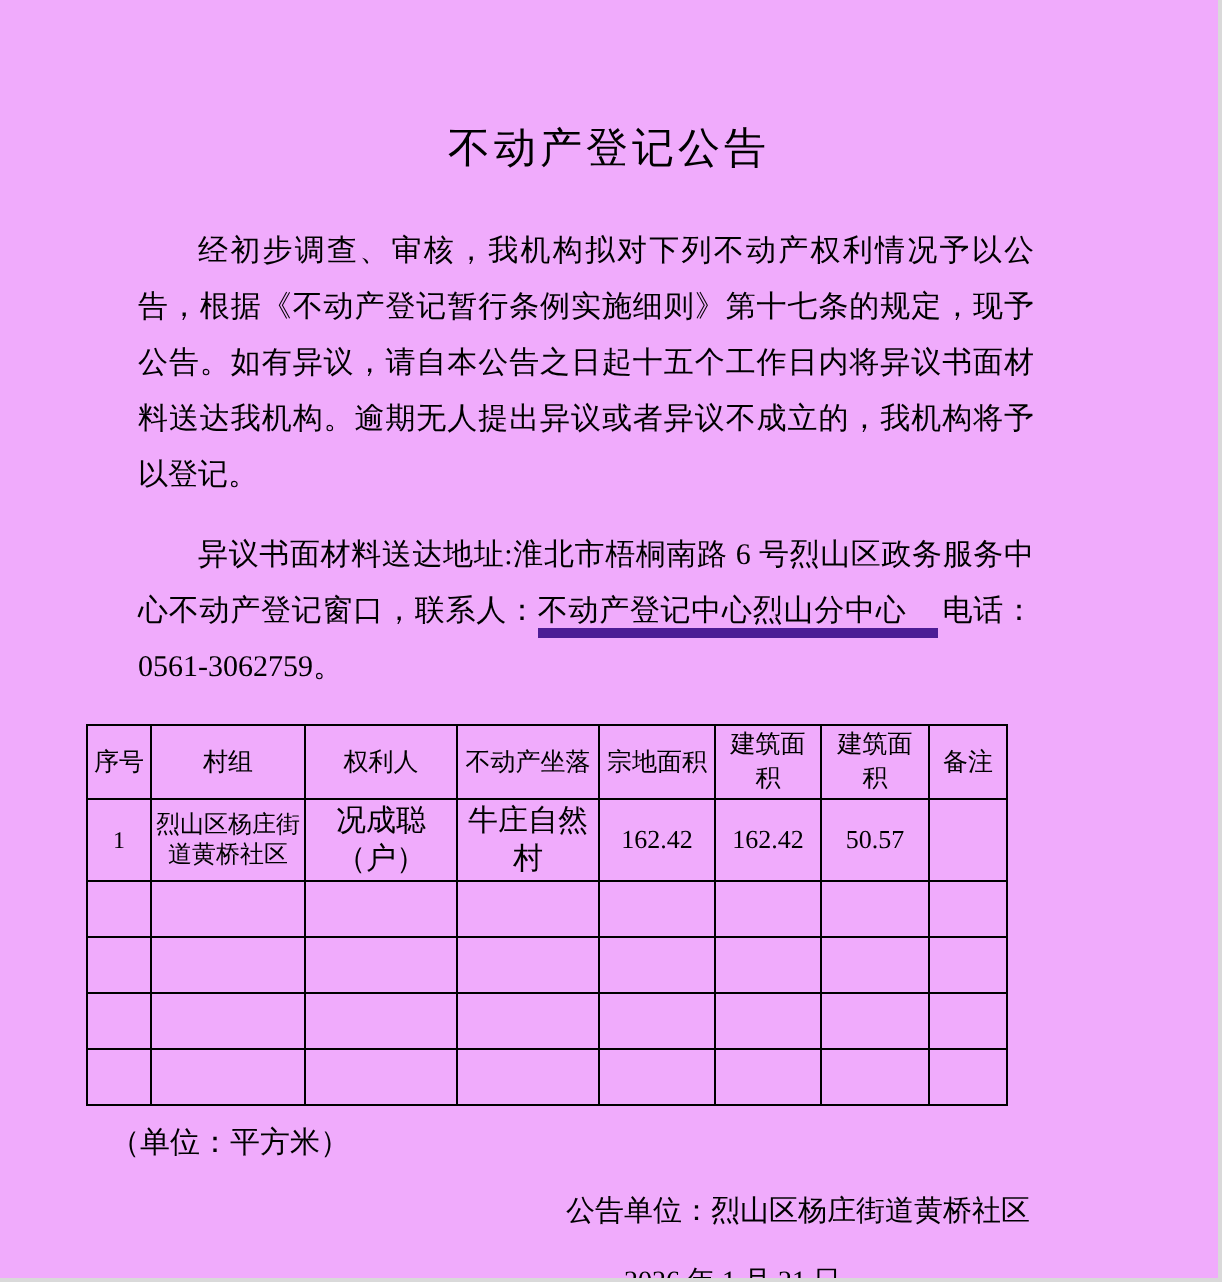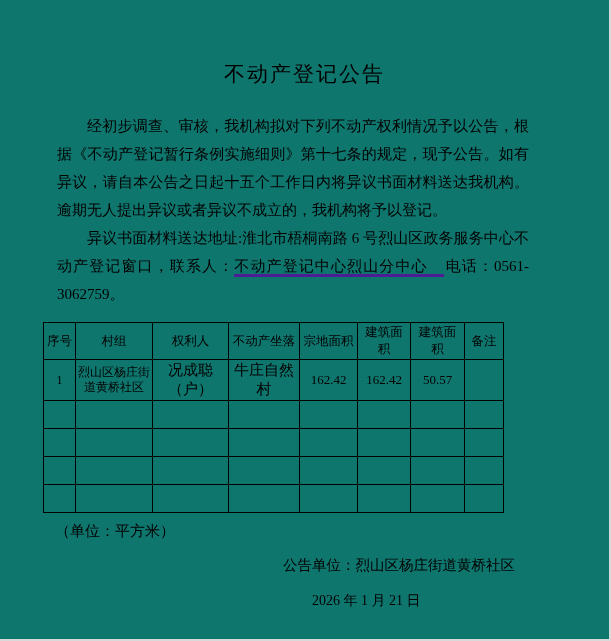--- a/index.html
+++ b/index.html
@@ -1,41 +1,41 @@
 <!DOCTYPE html>
 <html><head>
 <meta charset="utf-8">
 <style>
   html, body { margin: 0; padding: 0; background: #ffffff; }
   .page {
     width: 609px;
     height: 639px;
-    background: #0f766e;
+    background: #f0abfc;
     border-right: 2px solid #d9d9d9;
     border-bottom: 2px solid #d9d9d9;
     font-family: "Liberation Serif", "DejaVu Serif", serif;
     color: #000000;
     overflow: hidden;
   }
   .doc-title {
     margin: 60px 0 0 0;
     text-align: center;
     font-size: 21px;
     font-weight: normal;
     letter-spacing: 2px;
   }
   .body-text {
     margin: 24px 80px 0 57px;
     font-size: 15px;
     line-height: 28px;
     text-align: justify;
   }
-  .body-text p { margin: 0; text-indent: 2em; }
+  .body-text p { margin: 12px; text-indent: 2em; }
   .underlined {
-    border-bottom: 3px solid #4c1d95;
+    border-bottom: 5px solid #4c1d95;
     padding-right: 16px;
   }
   .tel-part { padding-left: 2px; }
   table.reg-table {
     margin: 14px 0 0 43px;
     border-collapse: collapse;
     table-layout: fixed;
     width: 460px;
     font-size: 13px;
   }

